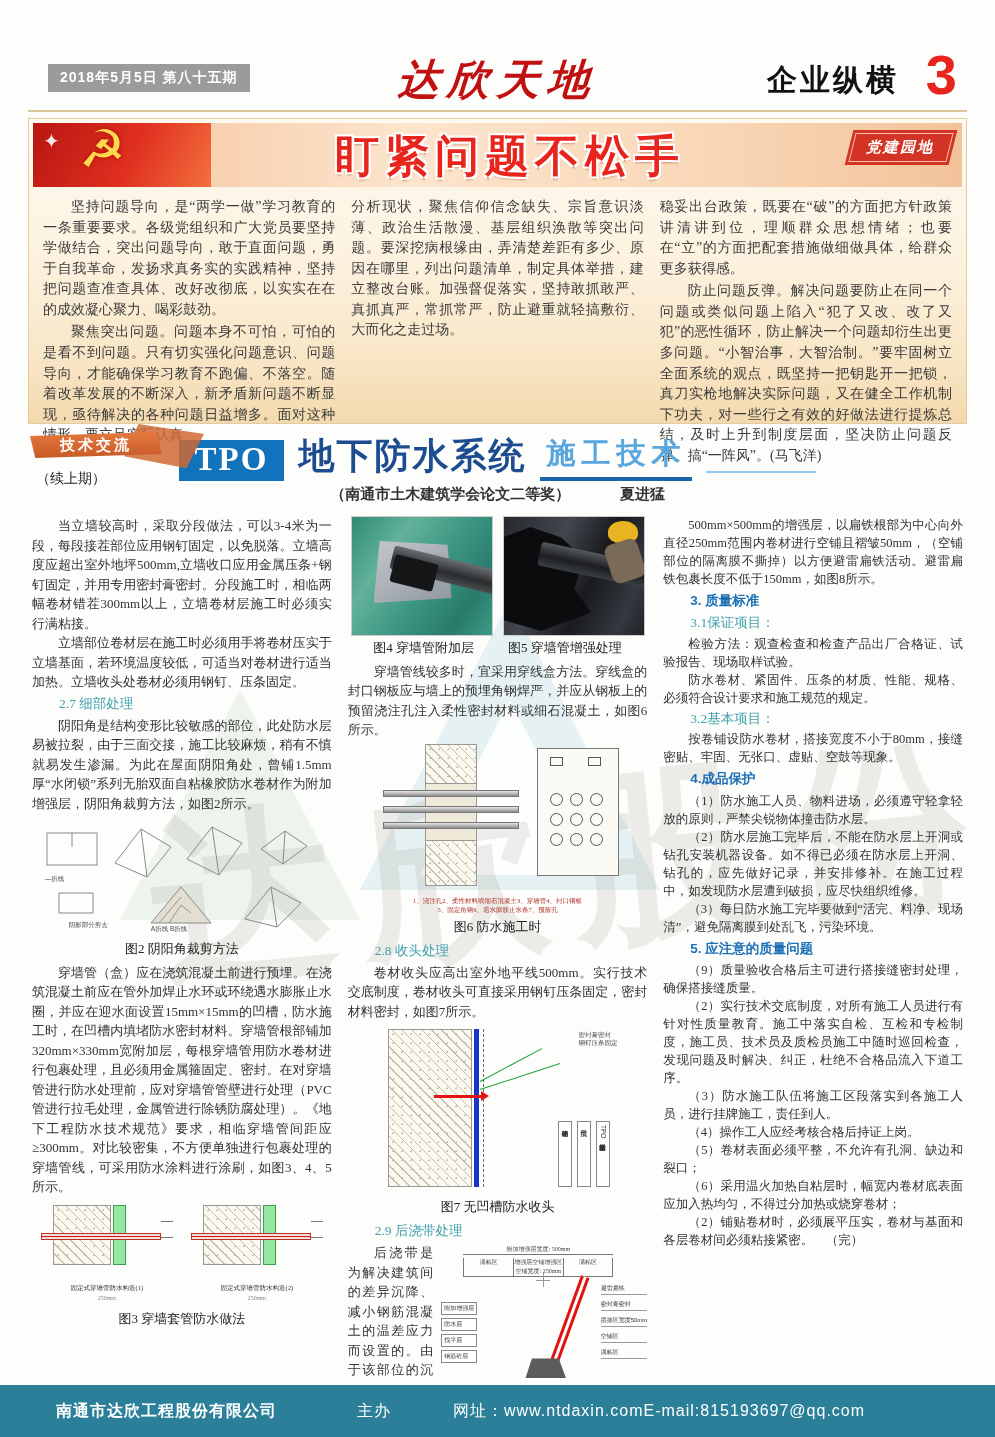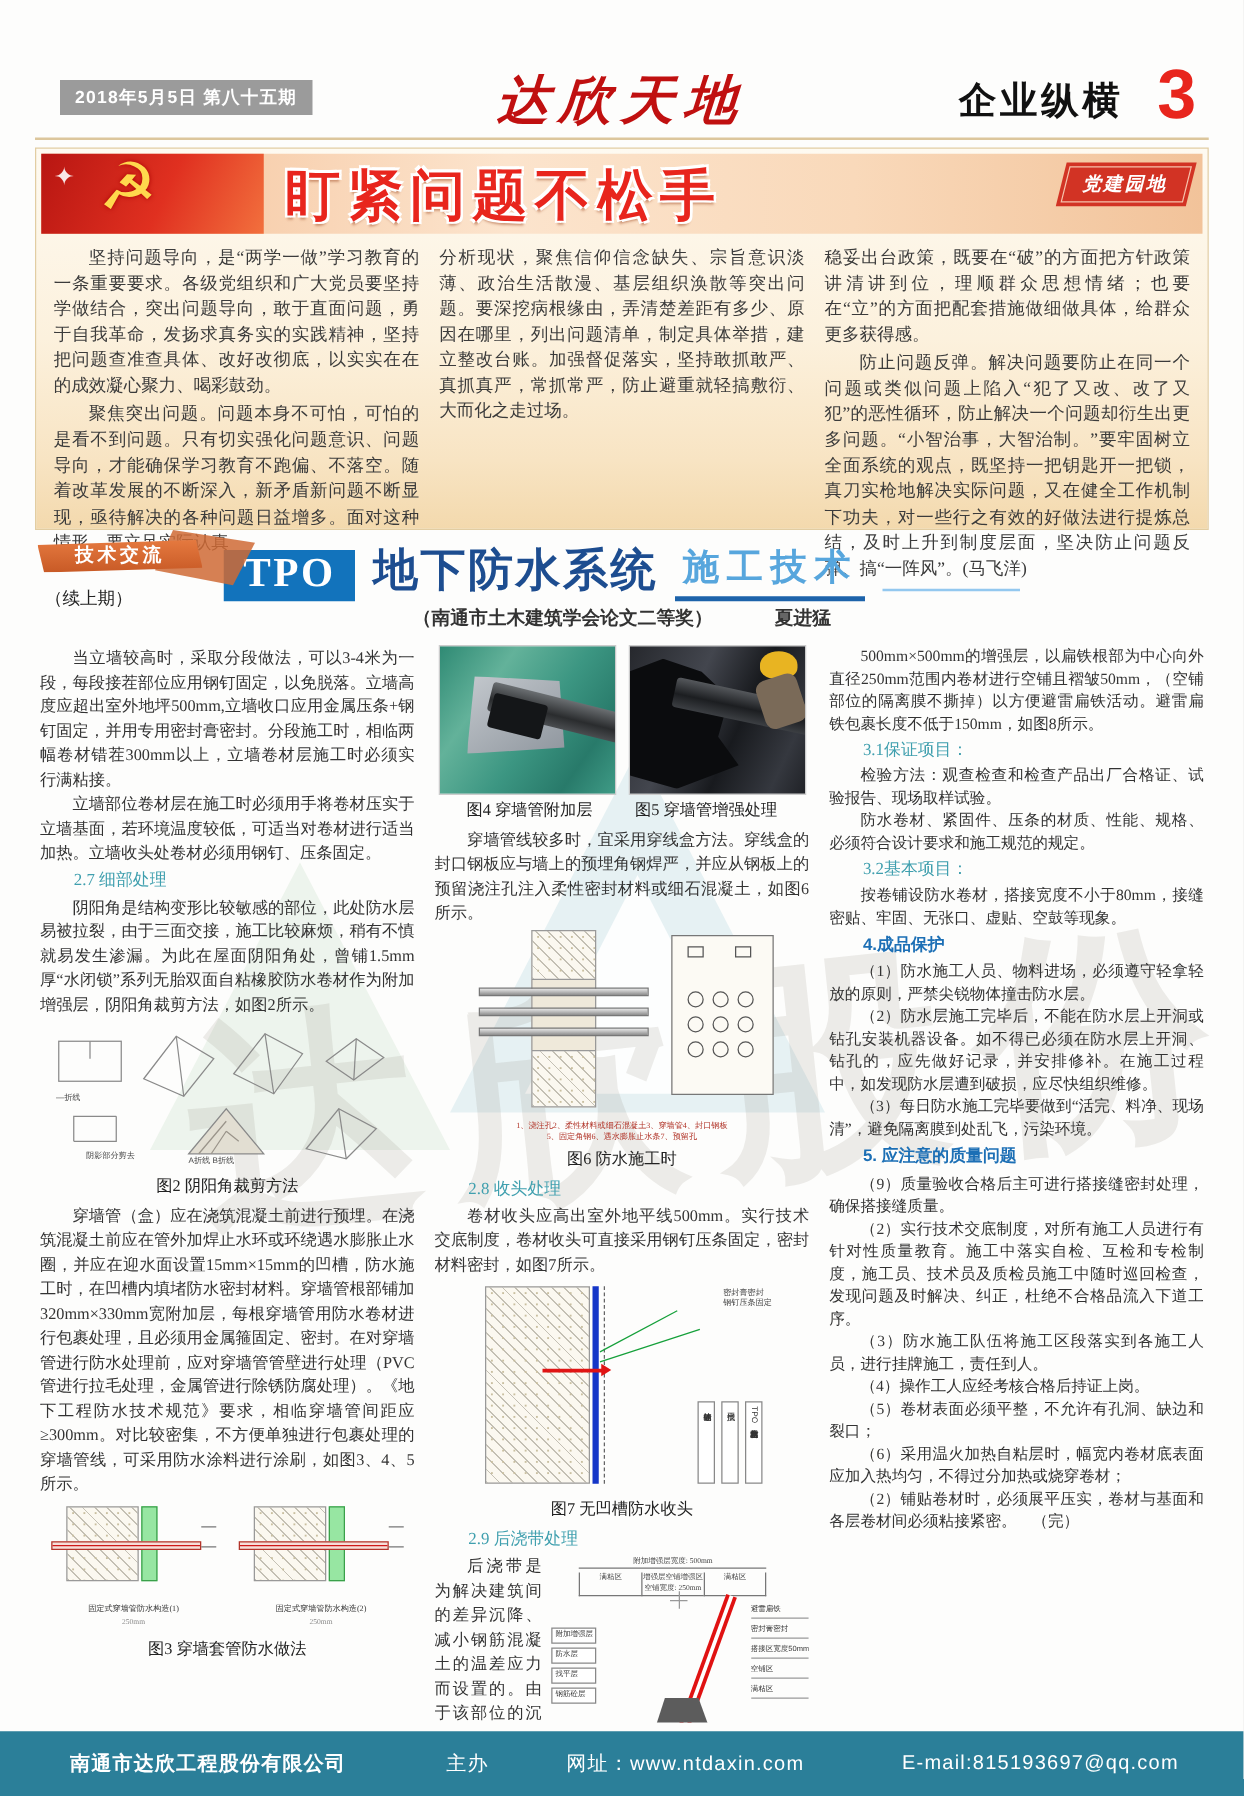--- a/index.html
+++ b/index.html
@@ -28,21 +28,21 @@
   .hrule{position:absolute;top:110px;left:28px;right:28px;height:2px;background:#dcc69c;z-index:2;}
 
   
   .party{position:absolute;top:118px;left:28px;right:28px;height:306px;z-index:2;border:1px solid #e2cda2;
     background:linear-gradient(180deg,#fefaf1 0%,#fcf1dd 50%,#f8e4c3 82%,#f3d9ad 100%);}
   .pbanner{position:relative;height:64px;margin:4px 4px 2px;background:linear-gradient(90deg,#f4bf95,#fce4cd 40%,#f9d9ba 70%,#f2c39a);}
   .pblock{position:absolute;left:0;top:0;width:178px;height:64px;overflow:hidden;
     background:linear-gradient(115deg,#b81612 0%,#e03020 55%,#f2703d 100%);}
   .pemblem{position:absolute;left:46px;top:-4px;font-size:52px;color:#ffd84d;text-shadow:0 0 4px #a00;}
   .pspark{position:absolute;left:10px;top:6px;font-size:20px;color:#fff;opacity:.9;}
-  .ptitle{position:absolute;left:195px;right:170px;top:4px;
+  .ptitle{position:absolute;left:195px;right:170px;top:4px;text-align:center;
     font-family:"Liberation Sans",sans-serif;font-weight:900;font-size:44px;letter-spacing:6px;color:#e8251d;
     text-shadow:-2px -2px 0 #fff,2px -2px 0 #fff,-2px 2px 0 #fff,2px 2px 0 #fff,0 3px 2px rgba(150,60,20,.45);}
   .pbadge{position:absolute;right:12px;top:10px;background:#d23324;color:#fff;padding:4px 14px;
     font:bold 15px "Liberation Sans",sans-serif;transform:skewX(-14deg);border:1px solid #f6c2ab;
     box-shadow:0 0 0 3px #d23324;letter-spacing:2px;}
   .pcols{display:flex;gap:16px;padding:8px 14px 0;}
   .pcol{flex:1;font-size:14px;line-height:1.47;text-align:justify;color:#3b3b3b;}
   .para{margin:0 0 2px;text-indent:2em;}
   .cont{text-indent:0;}
 
@@ -153,21 +153,21 @@
   .f8right{position:absolute;right:0;top:34px;text-align:left;}
   .f8right div{font-size:6px;border-bottom:1px solid #999;margin:5px 0;padding-bottom:1px;color:#333;font-family:"Liberation Sans",sans-serif;}
 
   
   .footer{position:absolute;left:0;right:0;bottom:0;height:52px;background:#2b7f99;color:#fff;z-index:3;
     display:flex;align-items:center;font:16px "Liberation Sans",sans-serif;letter-spacing:1px;}
   .footer span{white-space:nowrap;}
   .f-company{margin-left:56px;font-weight:bold;}
   .f-role{margin-left:80px;}
   .f-web{margin-left:62px;}
-  .f-mail{margin-left:78px;}
+  .f-mail{}
 </style>
 </head>
 <body>
 
 <div class="page" data-interactable="false">
 
   <div class="wm-tri1" data-interactable="false"></div>
   <div class="wm-tri2" data-interactable="false"></div>
   <div class="wm-tri3" data-interactable="false"></div>
   <div class="wm-text" data-interactable="false">达欣股份</div>
@@ -379,20 +379,21 @@
             </div>
 
           </div>
           <p class="tpara" data-interactable="false">后浇带是为解决建筑间的差异沉降、减小钢筋混凝土的温差应力而设置的。由于该部位的沉降率较大，对防水的做法要求较高，因此后浇带处附加层为</p>
 
         </div>
       </div>
 
       <div class="tcol tcol3" data-interactable="false">
         <p class="tpara cont" data-interactable="false">500mm×500mm的增强层，以扁铁根部为中心向外直径250mm范围内卷材进行空铺且褶皱50mm，（空铺部位的隔离膜不撕掉）以方便避雷扁铁活动。避雷扁铁包裹长度不低于150mm，如图8所示。</p>
+        <p class="h-blue" data-interactable="false">3. 质量标准</p>
         <p class="h-teal" data-interactable="false">3.1保证项目：</p>
         <p class="tpara" data-interactable="false">检验方法：观查检查和检查产品出厂合格证、试验报告、现场取样试验。</p>
         <p class="tpara" data-interactable="false">防水卷材、紧固件、压条的材质、性能、规格、必须符合设计要求和施工规范的规定。</p>
         <p class="h-teal" data-interactable="false">3.2基本项目：</p>
         <p class="tpara" data-interactable="false">按卷铺设防水卷材，搭接宽度不小于80mm，接缝密贴、牢固、无张口、虚贴、空鼓等现象。</p>
         <p class="h-blue" data-interactable="false">4.成品保护</p>
         <p class="tpara" data-interactable="false">（1）防水施工人员、物料进场，必须遵守轻拿轻放的原则，严禁尖锐物体撞击防水层。</p>
         <p class="tpara" data-interactable="false">（2）防水层施工完毕后，不能在防水层上开洞或钻孔安装机器设备。如不得已必须在防水层上开洞、钻孔的，应先做好记录，并安排修补。在施工过程中，如发现防水层遭到破损，应尽快组织维修。</p>
         <p class="tpara" data-interactable="false">（3）每日防水施工完毕要做到“活完、料净、现场清”，避免隔离膜到处乱飞，污染环境。</p>
         <p class="h-blue" data-interactable="false">5. 应注意的质量问题</p>

